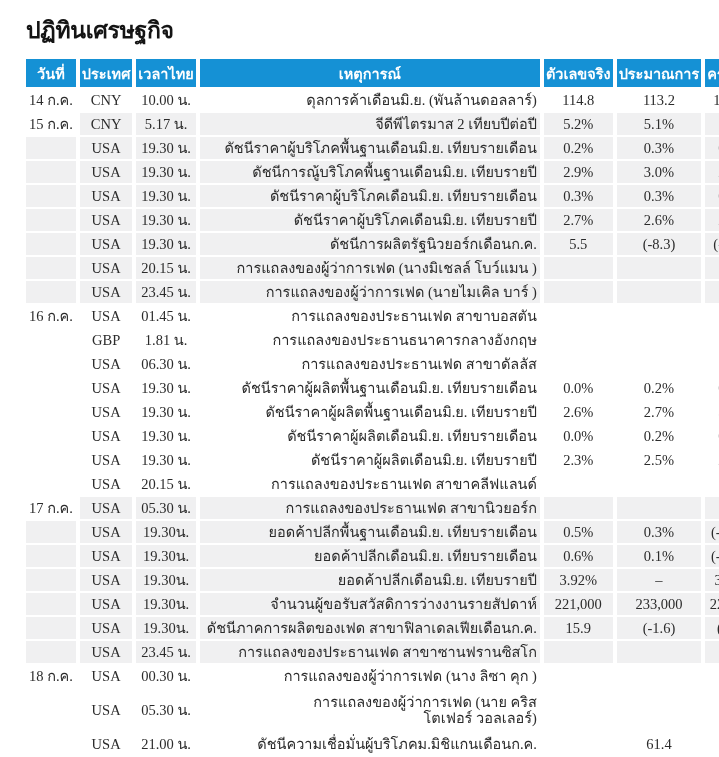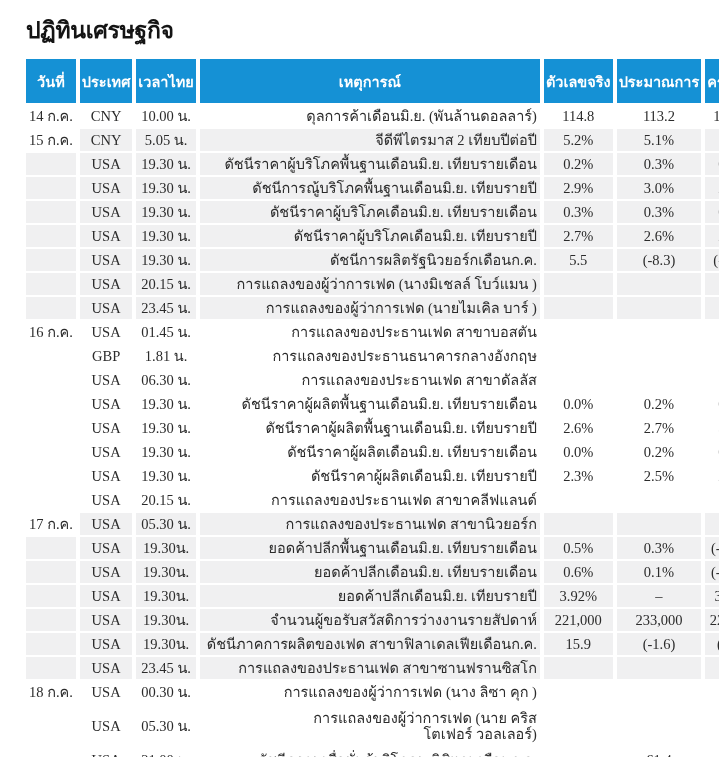--- a/index.html
+++ b/index.html
@@ -28,21 +28,21 @@
     border-collapse: separate;
     border-spacing: 4px 2px;
     margin-left: -4px;
   }
   table.cal th {
     background: var(--header-bg, #1591d5);
     color: #ffffff;
     font-size: 14.5px;
     font-weight: 700;
     height: 24px;
-    padding: 10px 2px;
+    padding: 2px 2px;
     text-align: center;
     vertical-align: middle;
     white-space: nowrap;
   }
   table.cal td {
     font-size: 14.5px;
     color: #2b2b2b;
     height: 20px;
     padding: 1px 3px;
     text-align: center;
@@ -99,21 +99,21 @@
           <td class="">CNY</td>
           <td class="">10.00 น.</td>
           <td class="event">ดุลการค้าเดือนมิ.ย. (พันล้านดอลลาร์)</td>
           <td class="">114.8</td>
           <td class="">113.2</td>
           <td class="">103.22</td>
         </tr>
         <tr>
           <td class="">15 ก.ค.</td>
           <td class=" gray">CNY</td>
-          <td class=" gray">5.05 น.</td>
+          <td class=" gray">5.17 น.</td>
           <td class="event gray">จีดีพีไตรมาส 2 เทียบปีต่อปี</td>
           <td class=" gray">5.2%</td>
           <td class=" gray">5.1%</td>
           <td class=" gray">5.4%</td>
         </tr>
         <tr>
           <td class=" gray"></td>
           <td class=" gray">USA</td>
           <td class=" gray">19.30 น.</td>
           <td class="event gray">ดัชนีราคาผู้บริโภคพื้นฐานเดือนมิ.ย. เทียบรายเดือน</td>

